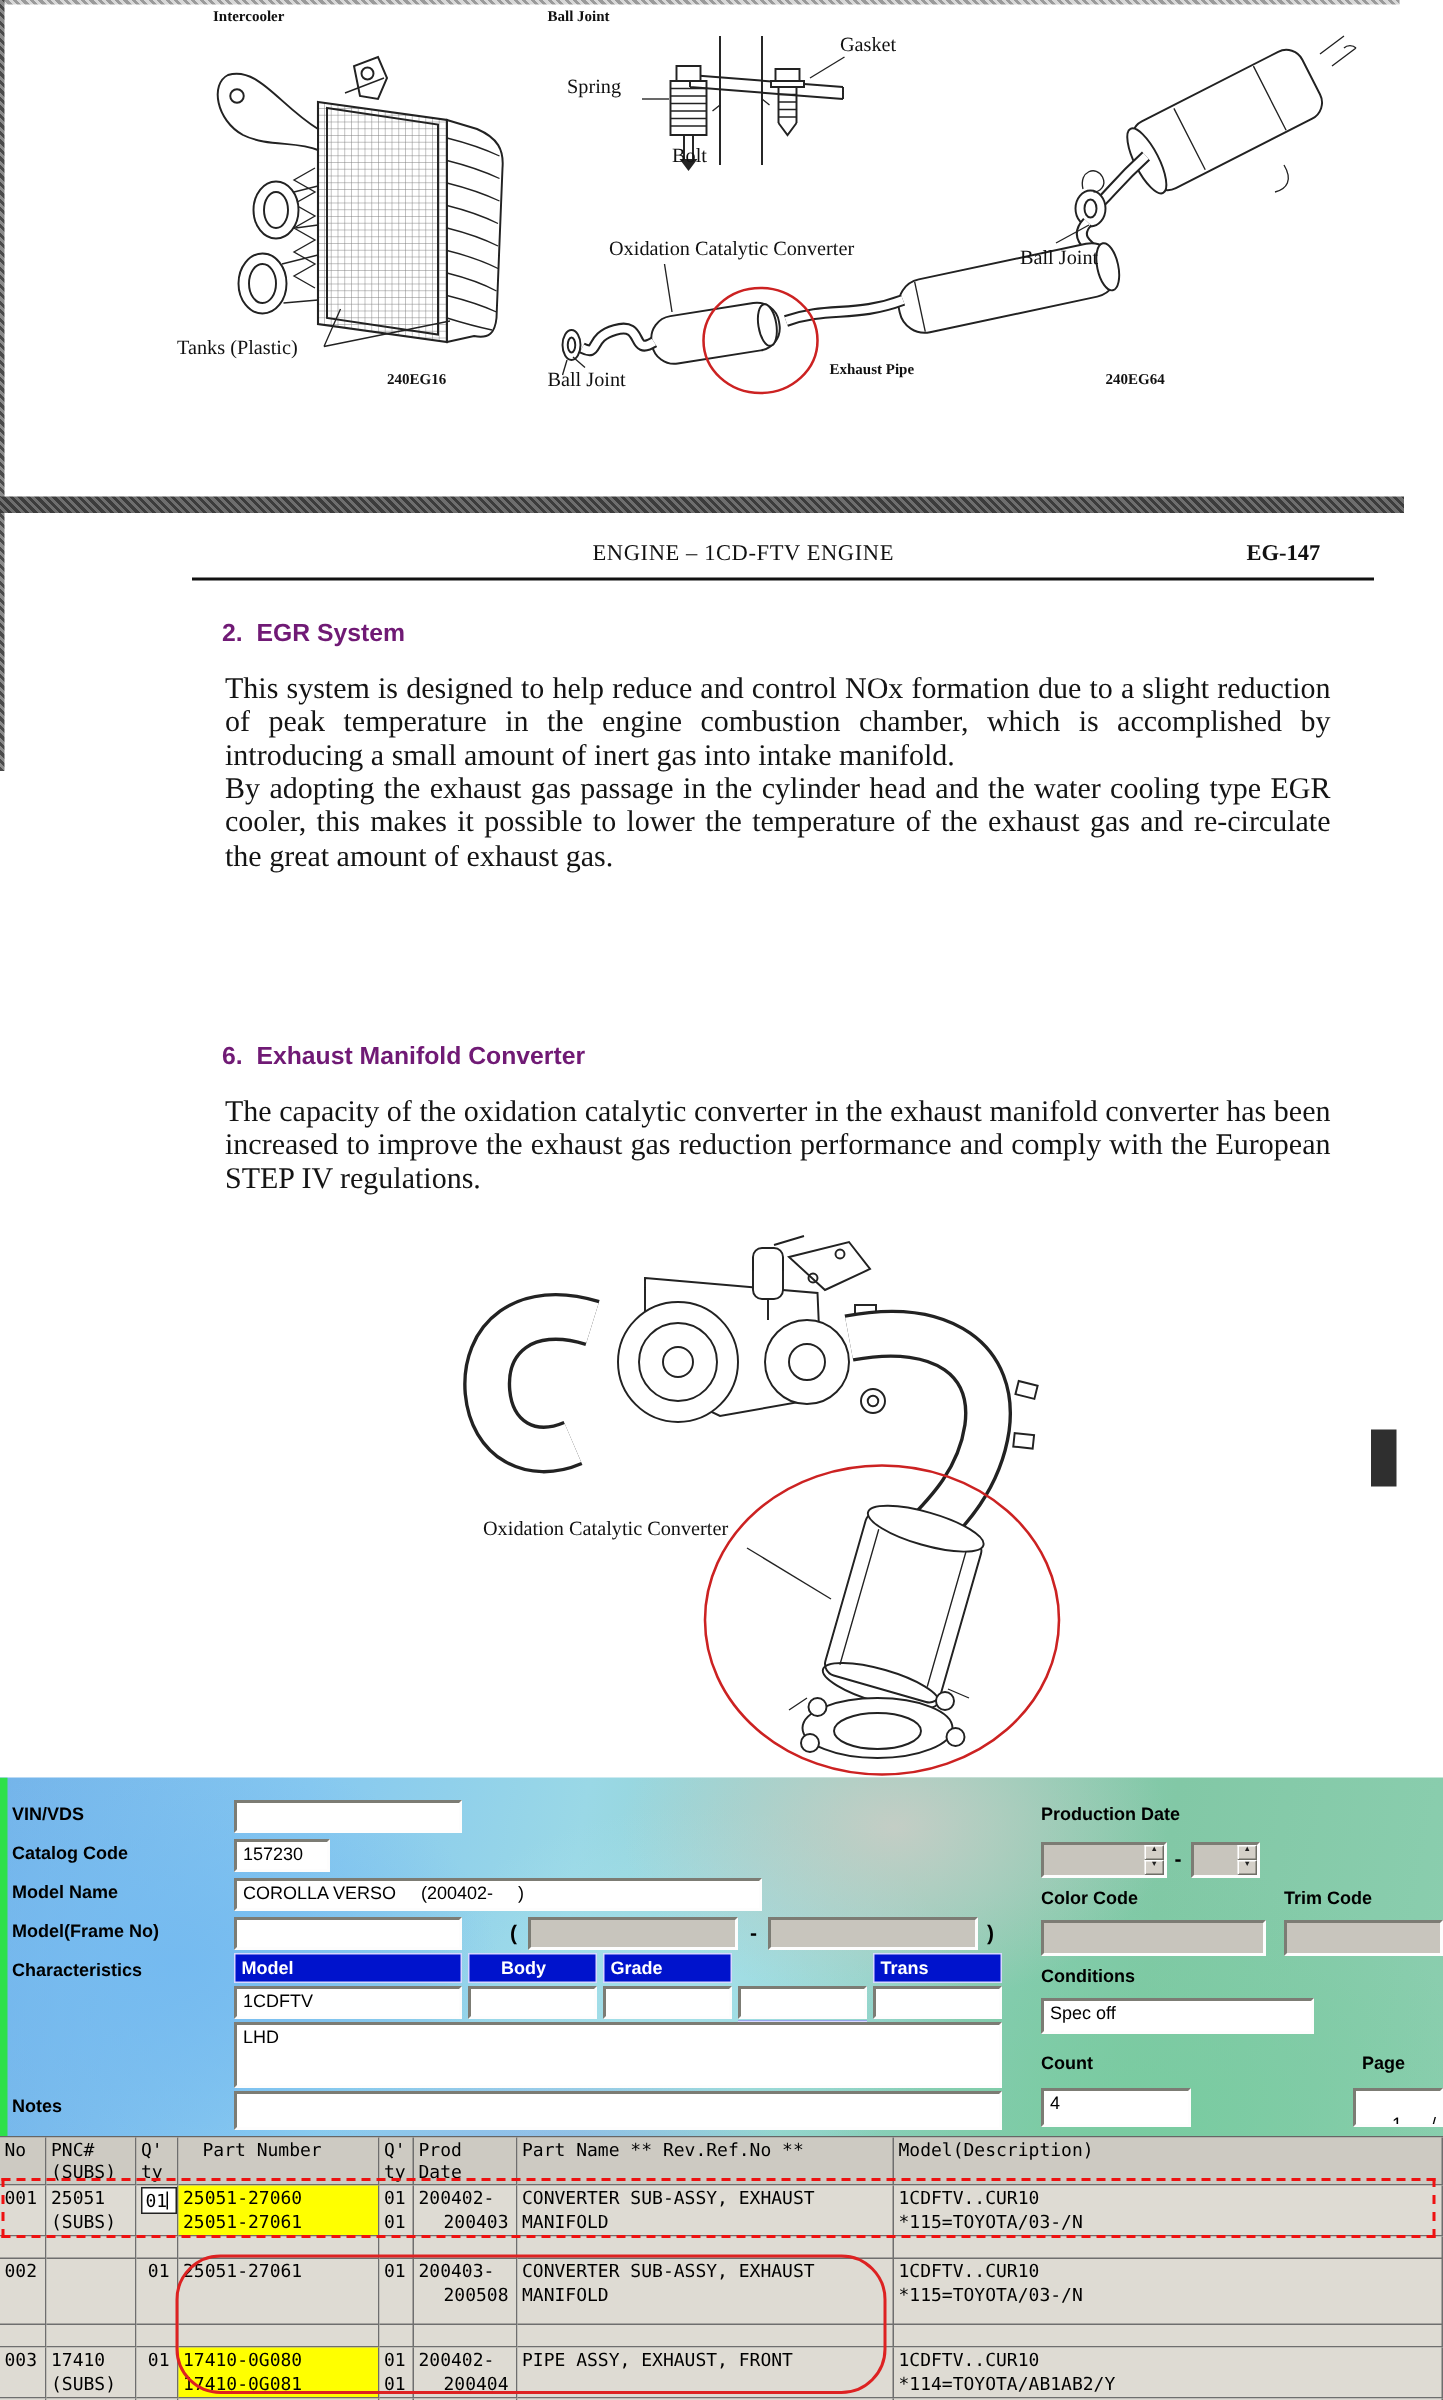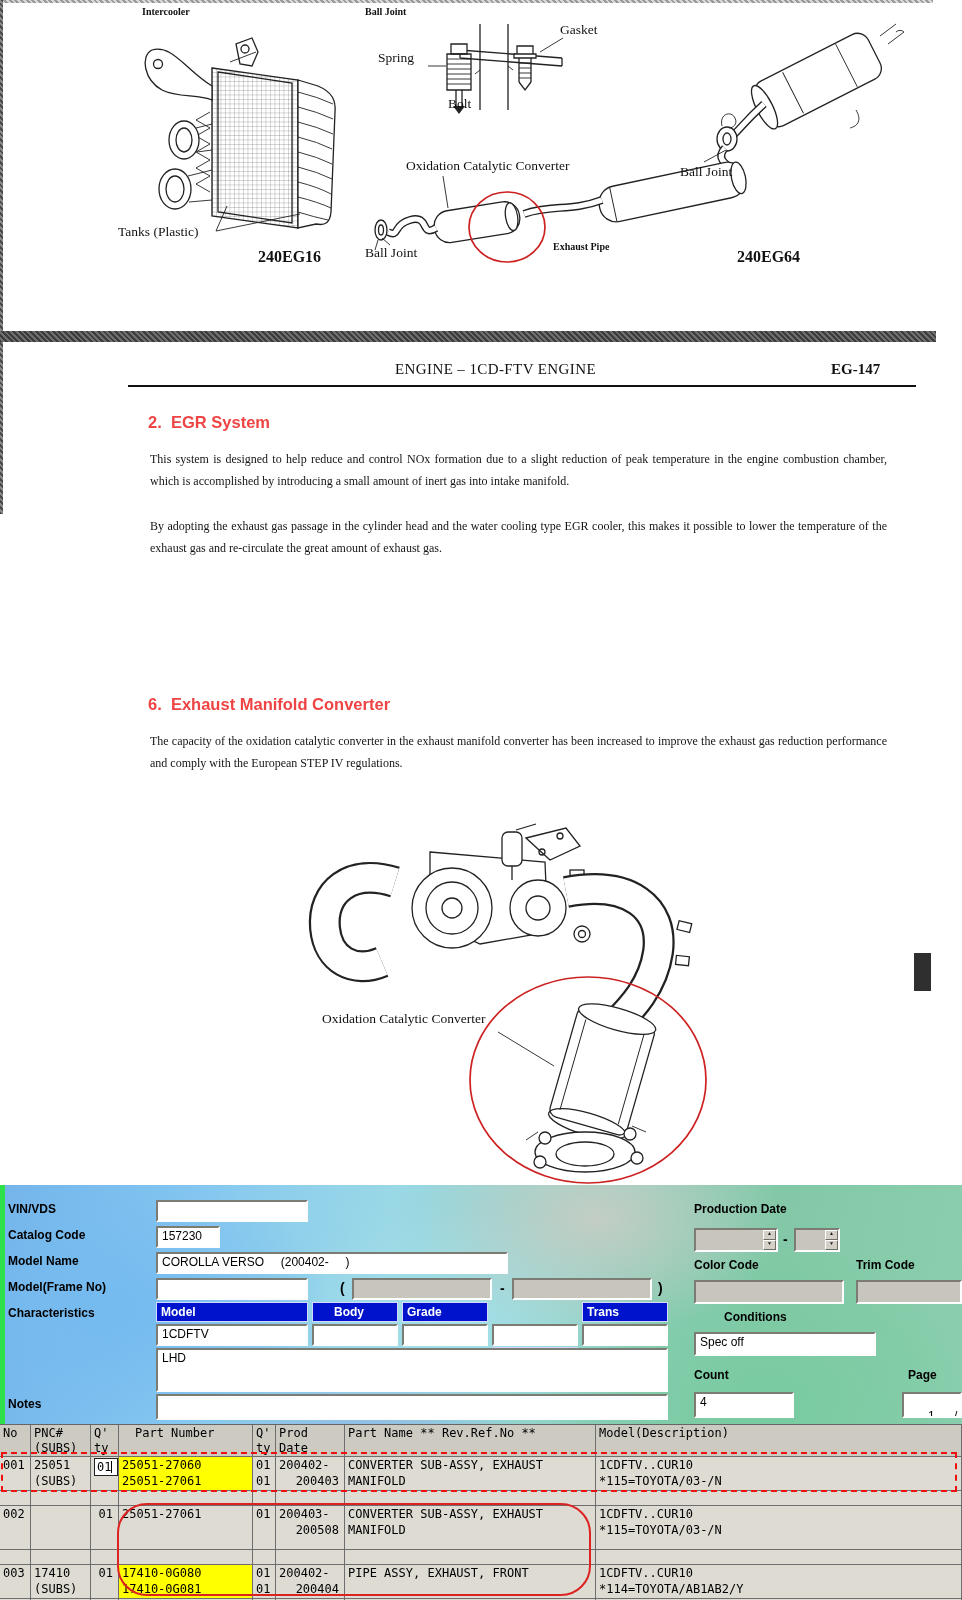--- a/index.html
+++ b/index.html
@@ -3,32 +3,32 @@
 <meta charset="utf-8">
 <style>
   html,body{margin:0;padding:0;background:#fff;}
   #root{position:relative;width:962px;height:1600px;overflow:hidden;background:#fff;
         font-family:"Liberation Sans",sans-serif;}
   .abs{position:absolute;}
   
   .serif{font-family:"Liberation Serif",serif;color:#111;}
   .fig-title{font-weight:bold;font-size:10px;}
   .fig-label{font-size:13.5px;}
-  .fig-code{font-size:16px;font-weight:bold;}
+  .fig-code{font-size:10px;font-weight:bold;}
   .top-hatch{left:0;top:0;width:933px;height:3px;
      background:repeating-linear-gradient(45deg,#9a9a9a 0 2px,#d8d8d8 2px 4px);}
   .left-hatch{left:0;top:0;width:3px;height:514px;
      background:repeating-linear-gradient(45deg,#4a4a4a 0 2px,#8a8a8a 2px 4px);}
   .sep-bar{left:0;top:331px;width:936px;height:11px;
      background:repeating-linear-gradient(45deg,#3c3c3c 0 2px,#6e6e6e 2px 4px);}
   .doc-head{font-size:15px;letter-spacing:.4px;}
   .doc-pagecode{font-weight:bold;font-size:15px;}
   .doc-rule{left:128px;top:385px;width:788px;height:2px;background:#111;}
-  .sec-head{font-family:"Liberation Sans",sans-serif;font-weight:bold;font-size:16.5px;color:#ef4444;}
-  .para{font-size:12px;line-height:22.4px;text-align:justify;color:#141414;}
+  .sec-head{font-family:"Liberation Sans",sans-serif;font-weight:bold;font-size:16.5px;color:#701a75;}
+  .para{font-size:20px;line-height:22.4px;text-align:justify;color:#141414;}
   .scroll-rect{left:914px;top:953px;width:17px;height:38px;background:#2f2f2f;}
   svg .ln{fill:none;stroke:#222;stroke-width:1.3;}
   svg .wf{fill:#fff;stroke:#222;stroke-width:1.3;}
   svg .thin{fill:none;stroke:#222;stroke-width:.9;}
   svg .tube-o{fill:none;stroke:#222;stroke-width:8;}
   svg .tube-i{fill:none;stroke:#fff;stroke-width:5.2;}
   svg .tube2-o{fill:none;stroke:#222;stroke-width:32;}
   svg .tube2-i{fill:none;stroke:#fff;stroke-width:27.5;}
   svg .red{fill:none;stroke:#cc2222;stroke-width:1.7;}
   
@@ -287,21 +287,21 @@
     <div class="abs spin" style="left:794px;top:43px;width:46px;height:24px">
       <div class="sp-btns">
         <div class="sp-btn">▲</div>
         <div class="sp-btn">▼</div>
       </div>
     </div>
     <span class="abs flabel" style="left:694px;top:73px">Color Code</span>
     <span class="abs flabel" style="left:856px;top:73px">Trim Code</span>
     <div class="abs ginput" style="left:694px;top:95px;width:150px;height:24px"></div>
     <div class="abs ginput" style="left:856px;top:95px;width:106px;height:24px"></div>
-    <span class="abs flabel" style="left:724px;top:125px">Conditions</span>
+    <span class="abs flabel" style="left:694px;top:125px">Conditions</span>
     <div class="abs tinput" style="left:694px;top:147px;width:182px;height:24px">Spec off</div>
     <span class="abs flabel" style="left:694px;top:183px">Count</span>
     <span class="abs flabel" style="left:908px;top:183px">Page</span>
     <div class="abs tinput" style="left:694px;top:207px;width:100px;height:26px">4</div>
     <div class="abs tinput" style="left:902px;top:207px;width:60px;height:26px">
       <span>1</span><span style="position:absolute;left:50px">/</span>
     </div>
 
     <div class="abs ptable">
       <div class="trow thead" style="height:32px">

